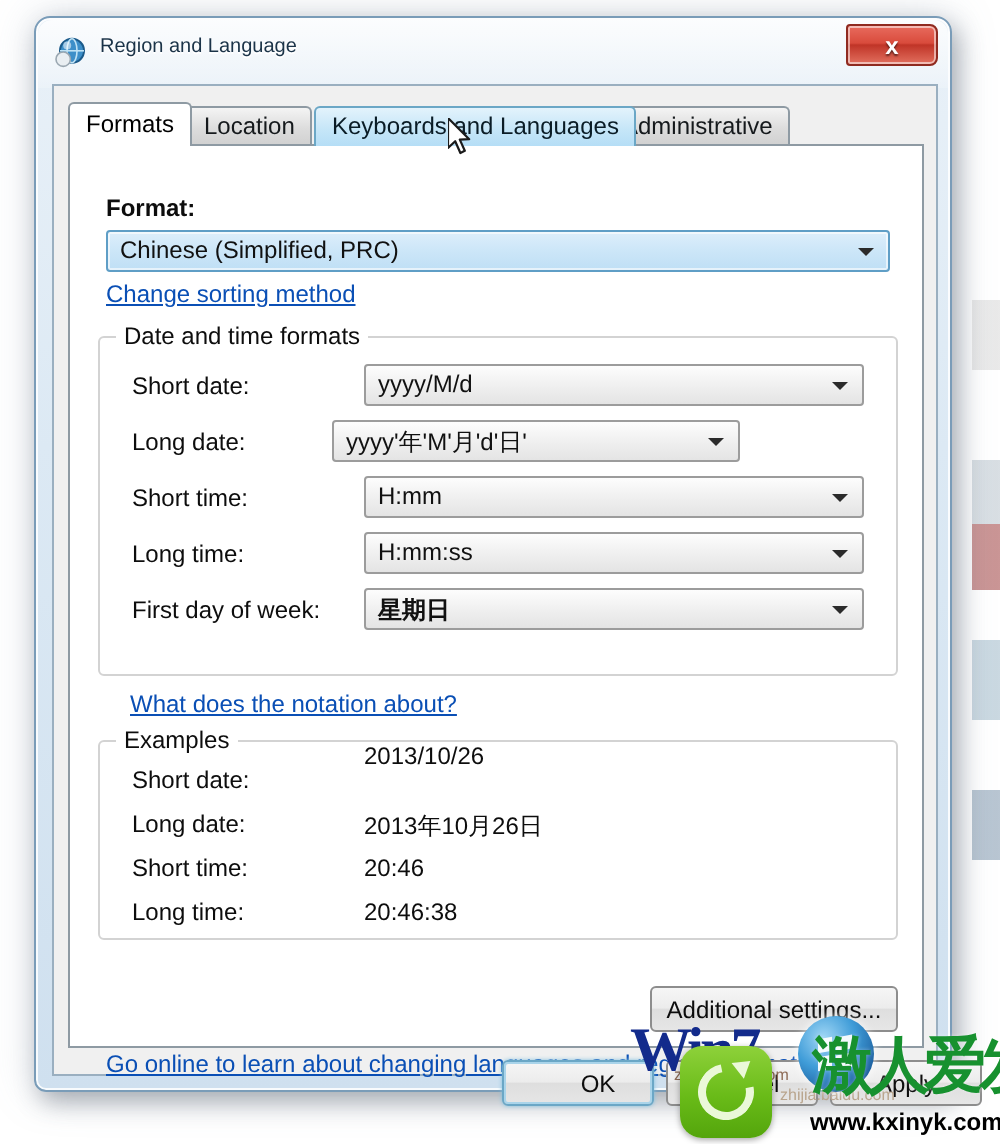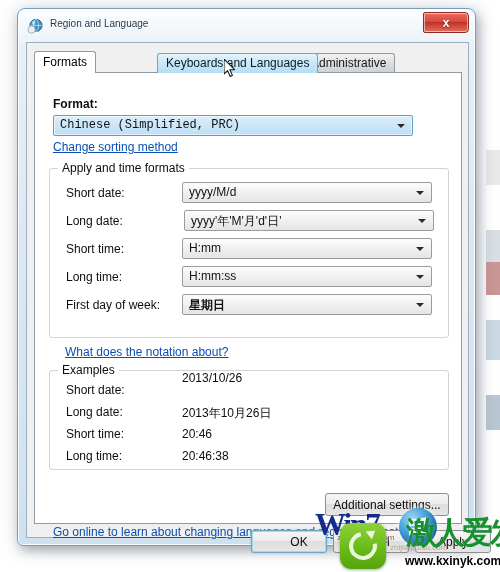--- a/index.html
+++ b/index.html
@@ -394,50 +394,53 @@
       </div>
     </div>
 
     <div id="client">
 
       <div id="tab-underline"></div>
       <div id="tabstrip">
         <div class="tab active" style="left:0px;">
           <span>Formats</span>
         </div>
+        <div class="tab" style="left:59px;">
+          <span>Location</span>
+        </div>
         <div class="tab hover" style="left:123px;">
           <span>Keyboards and Languages</span>
         </div>
         <div class="tab" style="left:268px;">
           <span>Administrative</span>
         </div>
       </div>
 
       <div id="tabpage">
 
         <div class="lbl" style="left:18px; top:24px; font-weight:bold;">Format:</div>
 
-        <div class="combo focus" style="left:18px; top:42px; width:360px;font-family:Liberation Mono, monospace;">
+        <div class="combo focus" style="left:18px; top:42px; width:392px;">
           <span class="val">Chinese (Simplified, PRC)</span>
           <span class="arrow"></span>
         </div>
 
         <div class="link" style="left:18px; top:67px;">Change sorting method</div>
 
         <div class="group" style="left:14px; top:95px; width:400px; height:170px;">
-          <span class="gtitle">Apply and time formats</span>
+          <span class="gtitle">Date and time formats</span>
 
           <div class="lbl" style="left:16px; top:17px;">Short date:</div>
           <div class="combo" style="left:132px; top:13px; width:250px;">
             <span class="val">yyyy/M/d</span>
             <span class="arrow"></span>
           </div>
 
           <div class="lbl" style="left:16px; top:45px;">Long date:</div>
-          <div class="combo" style="left:134px; top:41px; width:250px;padding-left:33px;">
+          <div class="combo" style="left:116px; top:41px; width:204px;padding-left:33px;">
             <span class="val">yyyy'年'M'月'd'日'</span>
             <span class="arrow"></span>
           </div>
 
           <div class="lbl" style="left:16px; top:73px;">Short time:</div>
           <div class="combo" style="left:132px; top:69px; width:250px;">
             <span class="val">H:mm</span>
             <span class="arrow"></span>
           </div>
 

